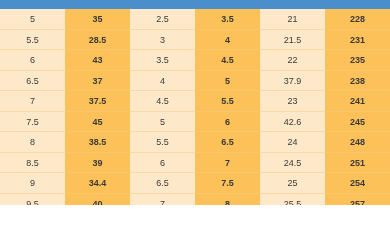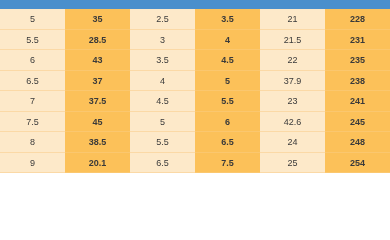--- a/index.html
+++ b/index.html
@@ -141,22 +141,38 @@
         </tr>
         <tr class="data-row">
           <td class="col-light">8</td>
           <td class="col-dark">38.5</td>
           <td class="col-light">5.5</td>
           <td class="col-dark">6.5</td>
           <td class="col-light">24</td>
           <td class="col-dark">248</td>
         </tr>
         <tr class="data-row">
+          <td class="col-light">8.5</td>
+          <td class="col-dark">39</td>
+          <td class="col-light">6</td>
+          <td class="col-dark">7</td>
+          <td class="col-light">24.5</td>
+          <td class="col-dark">251</td>
+        </tr>
+        <tr class="data-row">
           <td class="col-light">9</td>
-          <td class="col-dark">20.1</td>
+          <td class="col-dark">34.4</td>
           <td class="col-light">6.5</td>
           <td class="col-dark">7.5</td>
           <td class="col-light">25</td>
           <td class="col-dark">254</td>
+        </tr>
+        <tr class="data-row">
+          <td class="col-light">9.5</td>
+          <td class="col-dark">40</td>
+          <td class="col-light">7</td>
+          <td class="col-dark">8</td>
+          <td class="col-light">25.5</td>
+          <td class="col-dark">257</td>
         </tr>
       </tbody>
   </table>
 </div>
 
 </body></html>

